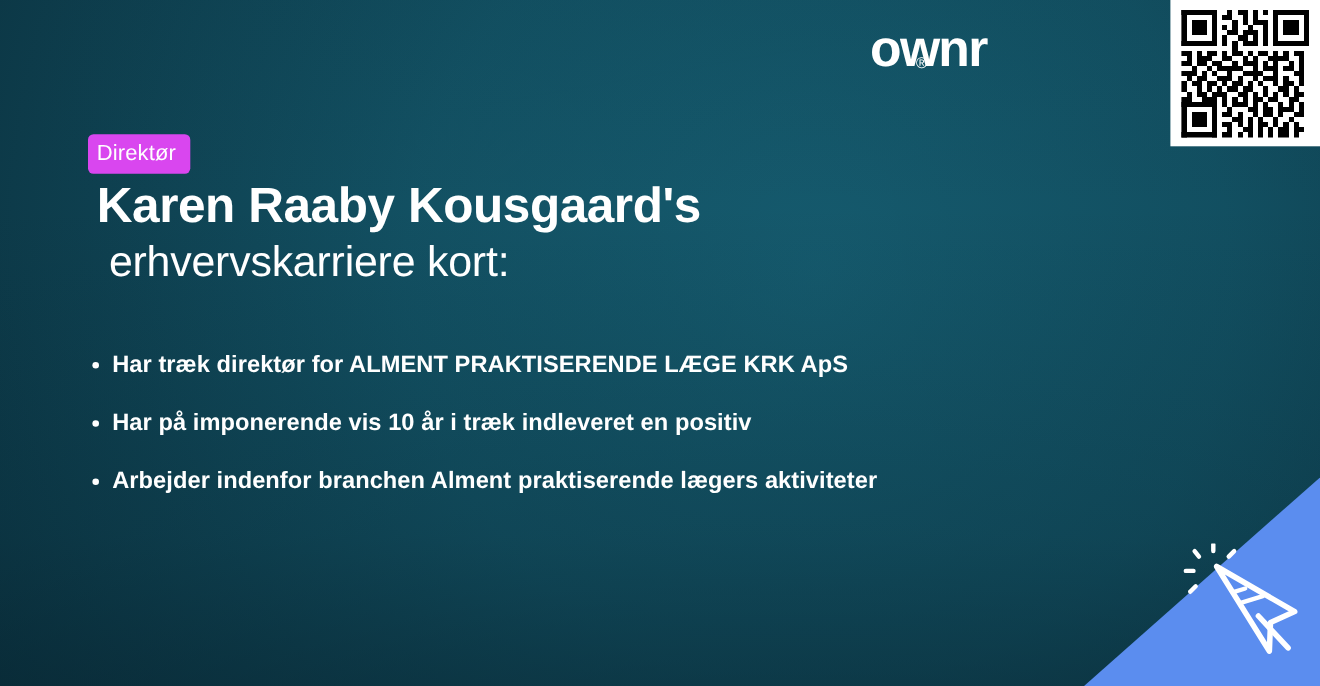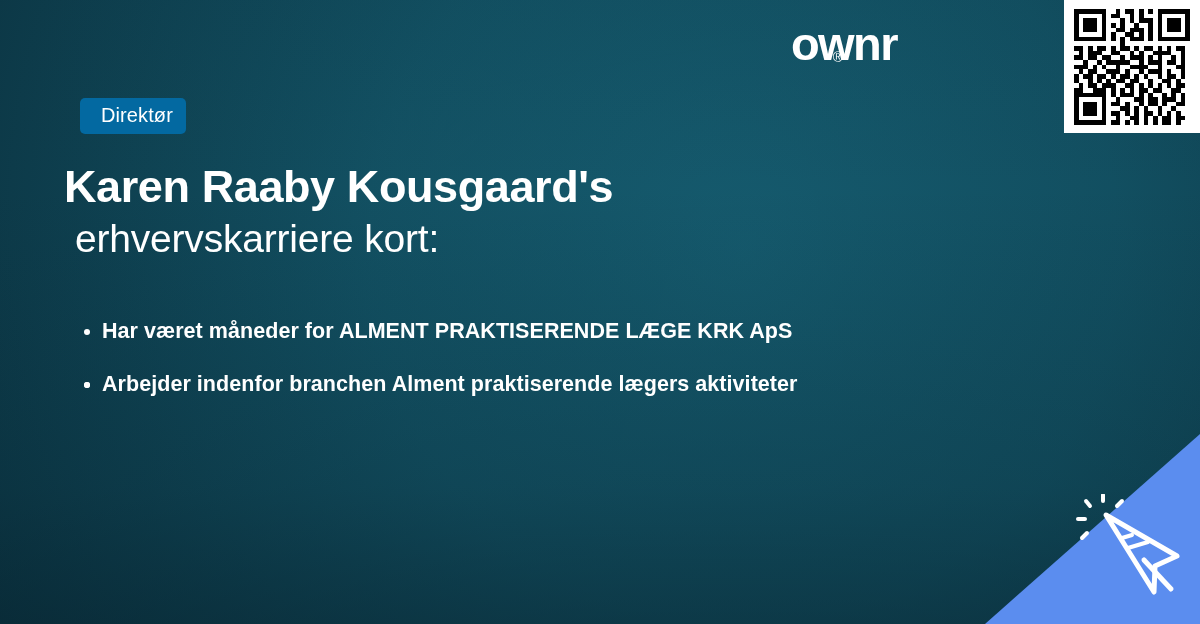--- a/index.html
+++ b/index.html
@@ -98,33 +98,33 @@
 
   
   .content {
     position: absolute;
     inset: 0;
   }
 
   .badge {
     position: absolute;
     left: 80px;
-    top: 98px;
-    background: #0369a1;
+    top: 122px;
+    background: #d946ef;
     color: #ffffff;
     font-size: 20px;
     line-height: 1;
-    padding: 7px 13px 9px 21px;
+    padding: 7px 13px 9px 8px;
     border-radius: 5px;
     letter-spacing: .1px;
   }
 
   .title {
     position: absolute;
-    left: 64px;
+    left: 88px;
     top: 160px;
     width: 980px;
     color: #ffffff;
   }
   .title .l1 {
     font-size: 45px;
     font-weight: bold;
     line-height: 1.18;
     letter-spacing: -0.4px;
   }
@@ -272,25 +272,26 @@
 
     <div class="title">
       <div class="l1">Karen Raaby Kousgaard's</div>
       <div class="l2">erhvervskarriere kort:</div>
     </div>
 
     <div class="bullets">
 
       <div class="bullet">
         <span class="dot"></span>
-        <span class="ln">Har været måneder for ALMENT PRAKTISERENDE LÆGE KRK ApS</span>
+        <span class="ln">Har træk direktør for ALMENT PRAKTISERENDE LÆGE KRK ApS</span>
       </div>
 
       <div class="bullet">
         <span class="dot"></span>
+        <span class="ln">Har på imponerende vis 10 år i træk indleveret en positiv</span>
       </div>
 
       <div class="bullet">
         <span class="dot"></span>
         <span class="ln">Arbejder indenfor branchen Alment praktiserende lægers aktiviteter</span>
       </div>
 
     </div>
 
     <div class="logo">

